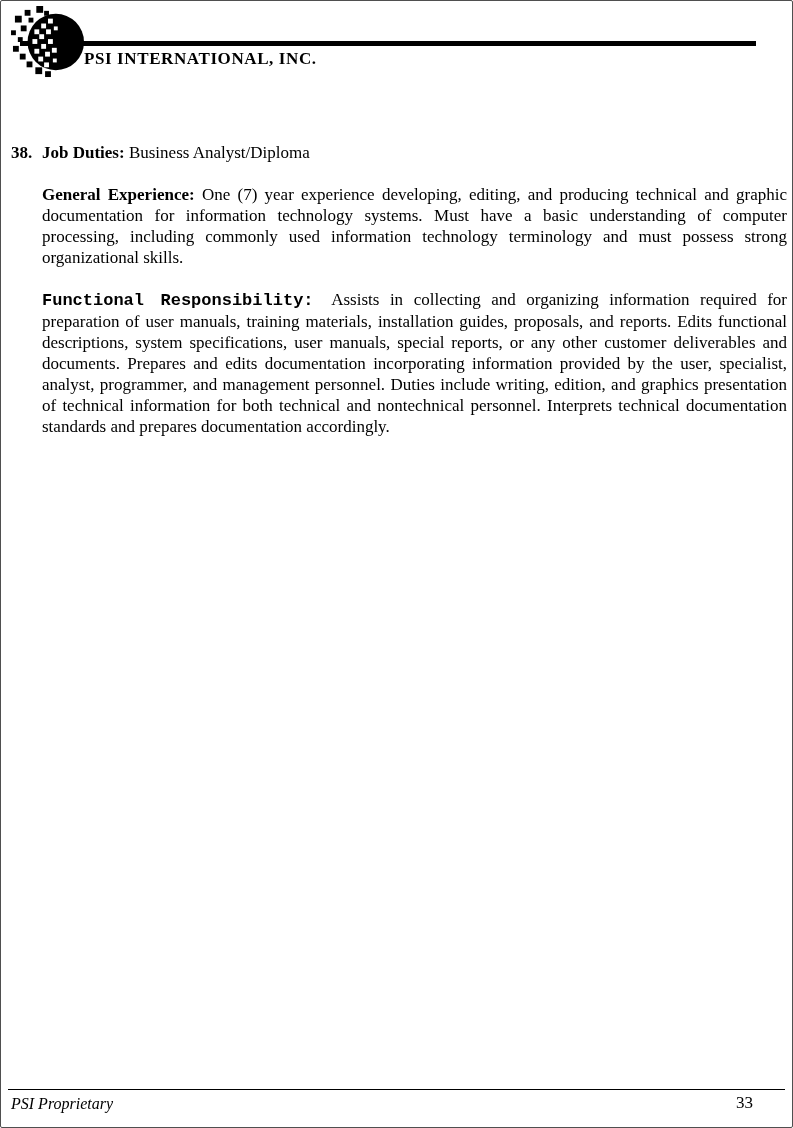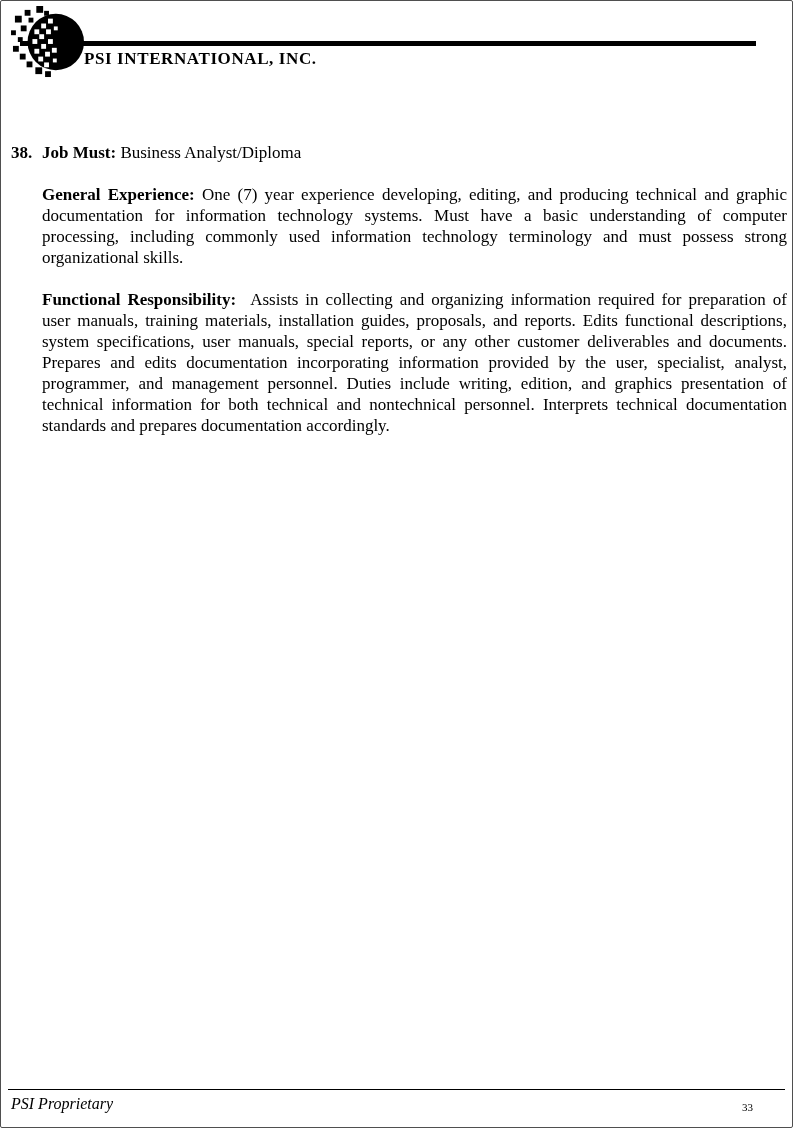--- a/index.html
+++ b/index.html
@@ -62,21 +62,21 @@
     position: absolute;
     left: -31px;
     font-weight: bold;
   }
   .b { font-weight: bold; }
   .para {
     text-align: justify;
     margin-bottom: 21px;
   }
   .para.last { text-align: left; }
-  .fr-label { margin-right: 8px; }
+  .fr-label { margin-right: 8px; font-family: Liberation Mono, monospace; }
 
   
   .footer-rule {
     position: absolute;
     left: 8px;
     right: 8px;
     bottom: 38px;
     height: 1px;
     background: #000;
   }
@@ -84,21 +84,21 @@
     position: absolute;
     left: 11px;
     bottom: 15px;
     font-style: italic;
     font-size: 16px;
   }
   .footer-right {
     position: absolute;
     right: 40px;
     bottom: 15px;
-    font-size: 11px;
+    font-size: 17px;
   }
 </style>
 </head>
 <body>
 
 <div class="page"></div>
 
 <div>
   <div class="header-rule"></div>
   <svg class="logo" viewBox="0 0 76 74" aria-hidden="true">
@@ -139,21 +139,21 @@
       <rect x="44" y="21" width="4" height="4"></rect>
     </g>
   </svg>
   <div class="company-name">PSI INTERNATIONAL, INC.</div>
 </div>
 
 <div class="content">
 
   <div class="job-title-line">
     <span class="job-number">38.</span>
-    <span class="b">Job Must:</span>
+    <span class="b">Job Duties:</span>
     <span>Business Analyst/Diploma</span>
   </div>
 
   <p class="para">
     <span class="b">General Experience:</span>
     <span>One (7) year experience developing, editing, and producing technical and graphic documentation for information technology systems. Must have a basic understanding of computer processing, including commonly used information technology terminology and must possess strong organizational skills.</span>
   </p>
 
   <p class="para">
     <span class="b fr-label">Functional Responsibility:</span>

